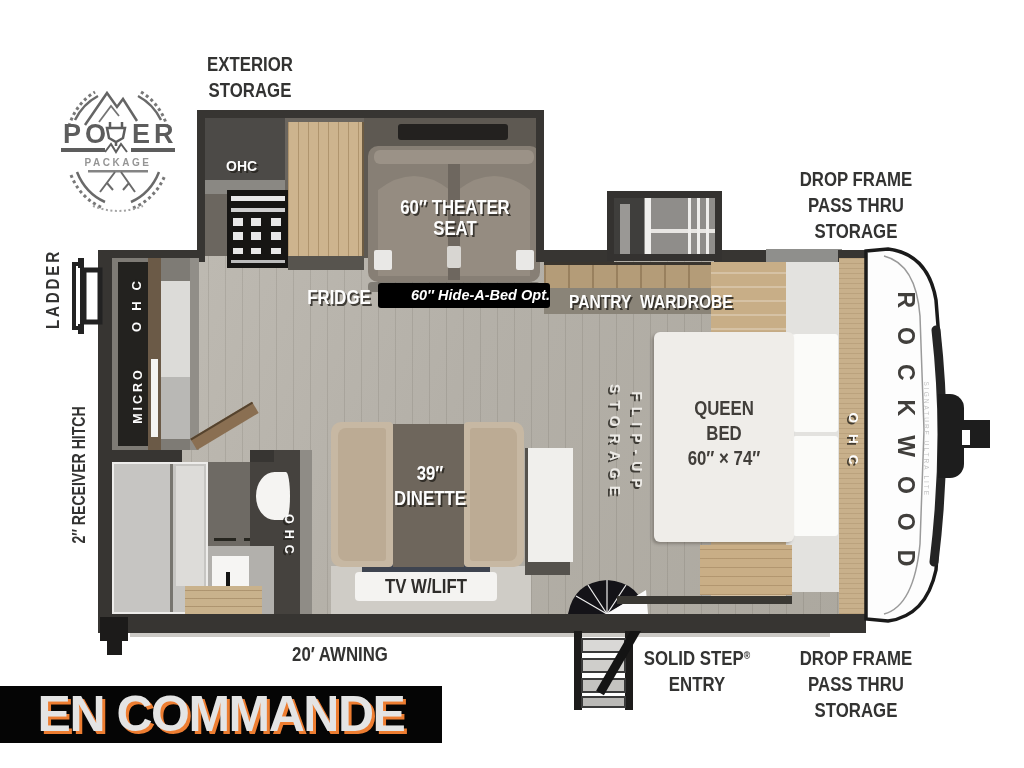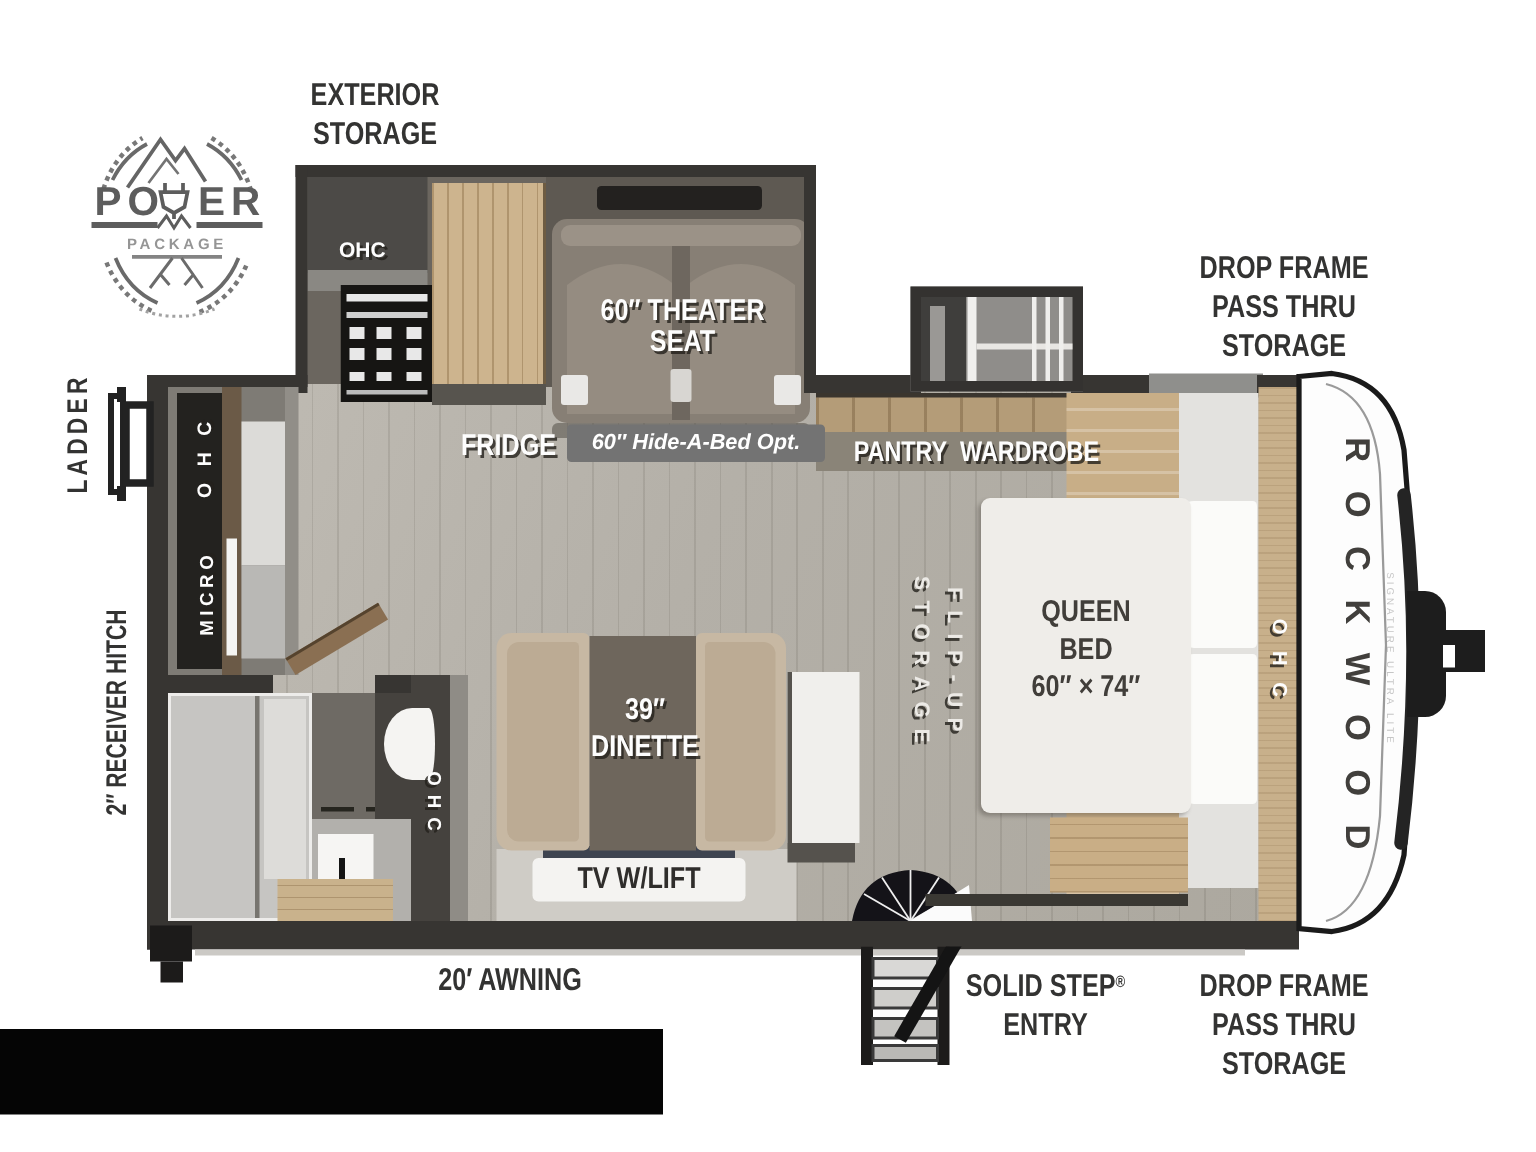--- a/index.html
+++ b/index.html
@@ -135,22 +135,22 @@
 <div class="abs" style="left:706px;top:198px;width:3px;height:56px;background:#efeeec;"></div>
 
 <div class="abs" style="left:544px;top:262px;width:196px;height:26px;background:#b49c78;
   background-image:repeating-linear-gradient(90deg, rgba(90,65,35,0.3) 0 2px, rgba(0,0,0,0) 2px 24px);border-top:3px solid #3a352e;"></div>
 <div class="abs" style="left:544px;top:288px;width:196px;height:26px;background:#8a8478;"></div>
 
 <div class="wlbl" style="left:552px;top:291px;width:190px;text-align:center;font-size:19px;letter-spacing:0px;z-index:6;transform:scaleX(0.82);transform-origin:center;">PANTRY&nbsp;&nbsp;WARDROBE</div>
 
 <div class="wlbl cnd" style="left:279px;top:286px;width:120px;text-align:center;font-size:20px;">FRIDGE</div>
 
-<div class="abs" style="left:378px;top:283px;width:172px;height:25px;background:#737373;border-radius:3px;
-  color:#fff;font-weight:bold;font-style:italic;font-size:14.5px;text-align:center;line-height:25px;">60″ Hide-A-Bed Opt.</div>
+<div class="abs" style="left:378px;top:283px;width:172px;height:25px;background:#000000;border-radius:3px;
+  color:#fff;font-weight:bold;font-style:italic;font-size:14.5px;text-align:right;line-height:25px;">60″ Hide-A-Bed Opt.</div>
 
 <div class="abs" style="left:112px;top:258px;width:86px;height:192px;background:#7e7b75;"></div>
 <div class="abs" style="left:190px;top:258px;width:9px;height:192px;background:#918e88;"></div>
 <div class="abs" style="left:118px;top:262px;width:30px;height:184px;background:#23221f;"></div>
 <div class="abs" style="left:148px;top:258px;width:13px;height:192px;background:#6b5a47;"></div>
 <div class="abs" style="left:161px;top:281px;width:29px;height:96px;background:#dcdbd8;"></div>
 <div class="abs" style="left:161px;top:377px;width:29px;height:62px;background:#b9b8b5;"></div>
 
 <div class="abs" style="left:151px;top:359px;width:7px;height:78px;background:#f4f4f2;"></div>
 
@@ -270,14 +270,16 @@
 
 <div class="abs rotcw" style="left:886px;top:418px;width:80px;color:#c6c6c6;font-size:6.5px;letter-spacing:2px;text-align:center;">SIGNATURE&nbsp;ULTRA&nbsp;LITE</div>
 
 <div class="abs rotcw" style="left:765px;top:399px;width:280px;color:#413f3c;font-weight:bold;font-size:23px;letter-spacing:19px;text-indent:19px;text-align:center;">ROCKWOOD</div>
 
 <div class="abs" style="left:938px;top:394px;width:26px;height:84px;background:#1d1d1d;border-radius:0 14px 14px 0;"></div>
 <div class="abs" style="left:960px;top:420px;width:30px;height:28px;background:#1d1d1d;"></div>
 <div class="abs" style="left:962px;top:430px;width:8px;height:15px;background:#fff;"></div>
 
 <div class="abs" style="left:0px;top:686px;width:442px;height:57px;background:#050505;"></div>
+<div class="abs" style="left:0px;top:686px;width:442px;height:57px;color:#e4e4e4;font-weight:bold;
+  font-size:50px;line-height:56px;letter-spacing:-1.5px;text-align:center;text-shadow:3px 3px 0 #ed7d31;">EN COMMANDE</div>
 
 </div>
 
 </body></html>

